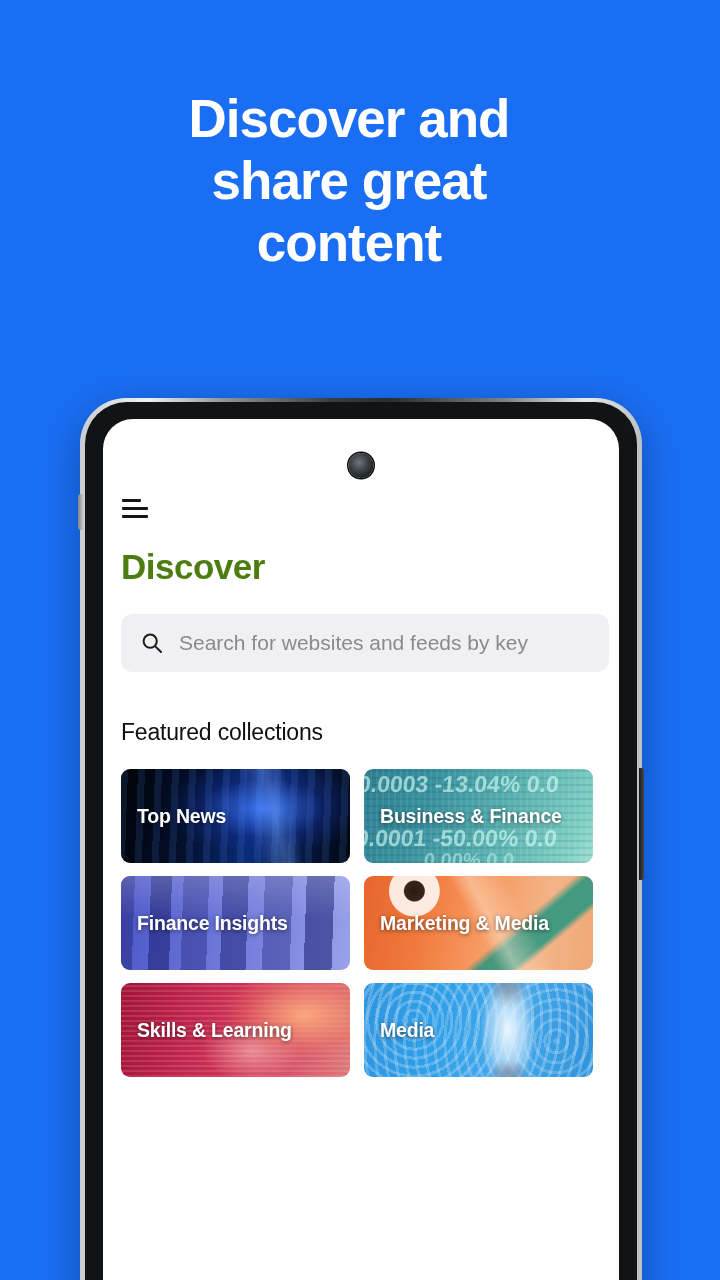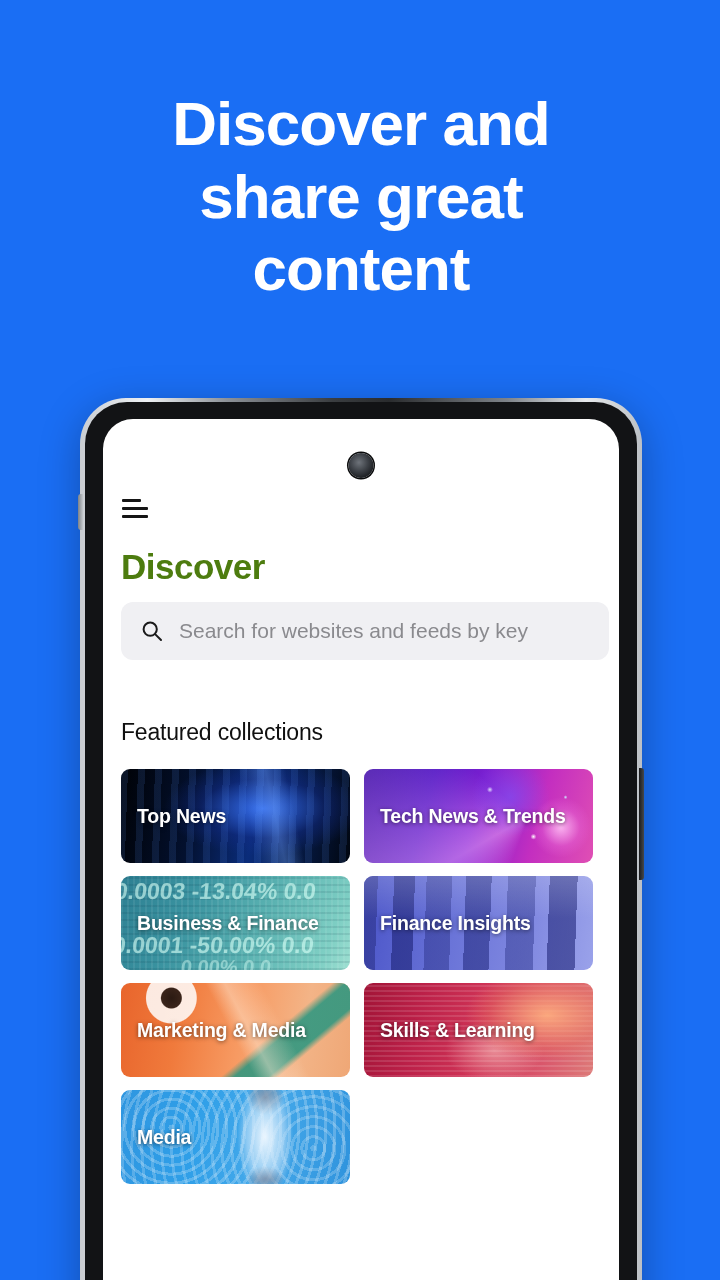--- a/index.html
+++ b/index.html
@@ -6,24 +6,24 @@
   html, body { width:720px; height:1280px; overflow:hidden; }
   body {
     font-family:"Liberation Sans", sans-serif;
     background:#1a6ef4;
     position:relative;
   }
 
   
   .promo-headline{
     position:absolute;
-    top:88px; left:16px; width:690px;
+    top:88px; left:4px; width:690px;
     text-align:center;
     color:#ffffff;
-    font-size:62px;
+    font-size:53px;
     font-weight:bold;
     line-height:1.17;
     letter-spacing:-1px;
     padding:0 120px;
   }
 
   
   .phone{
     position:absolute;
     left:80px; top:398px;
@@ -85,21 +85,21 @@
   .hamburger i:nth-child(2){ width:26px; }
   .hamburger i:nth-child(3){ width:26px; }
 
   .page-title{
     position:absolute; left:18px; top:128px;
     font-size:35px; font-weight:bold; color:#4d7c0f;
     letter-spacing:-.5px;
   }
 
   .search-bar{
-    position:absolute; left:18px; top:183px;
+    position:absolute; left:18px; top:195px;
     width:488px; height:58px;
     background:#f0f0f3; border-radius:12px;
     display:flex; align-items:center; padding:0 20px; gap:16px;
   }
   .search-icon{ flex:0 0 auto; width:22px; height:22px; }
   .search-icon svg{ display:block; }
   .search-placeholder{
     font-size:21px; color:#8a8a8e; white-space:nowrap; overflow:hidden;
   }
 
@@ -283,24 +283,20 @@
 
         <div class="section-title section-featured">Featured collections</div>
 
         <div class="tile-grid">
 
           <div class="tile">
             <div class="art art-topnews"></div>
             <div class="tile-label">Top News</div>
           </div>
 
-          <div class="tile">
-            <div class="art art-tech"></div>
-            <div class="tile-label">Tech News &amp; Trends</div>
-          </div>
 
           <div class="tile">
             <div class="art art-business"></div>
             <div class="ticker">
               <span class="t1">0.0003  -13.04%  0.0</span>
               <span class="t2">0.0001  -50.00%  0.0</span>
               <span class="t3">0.00%  0.0</span>
             </div>
             <div class="tile-label">Business &amp; Finance</div>
           </div>

